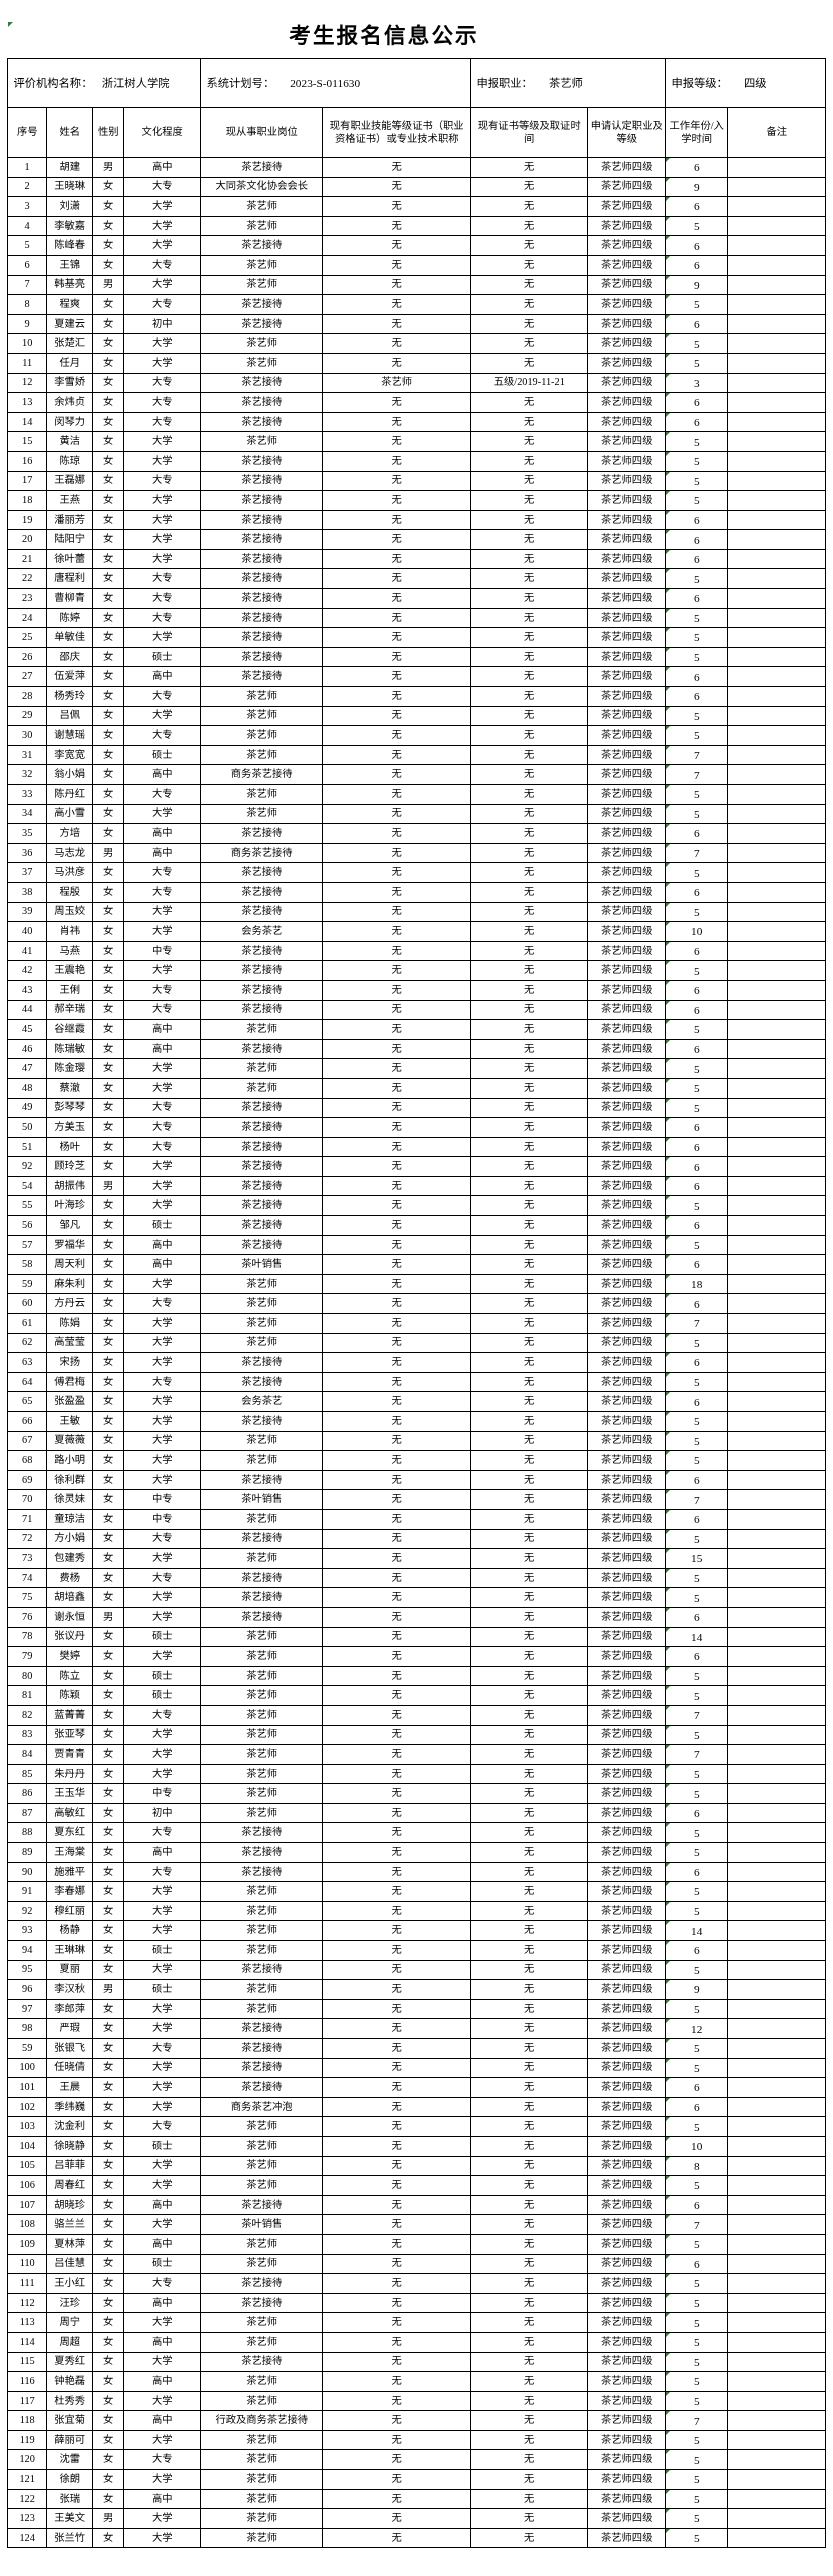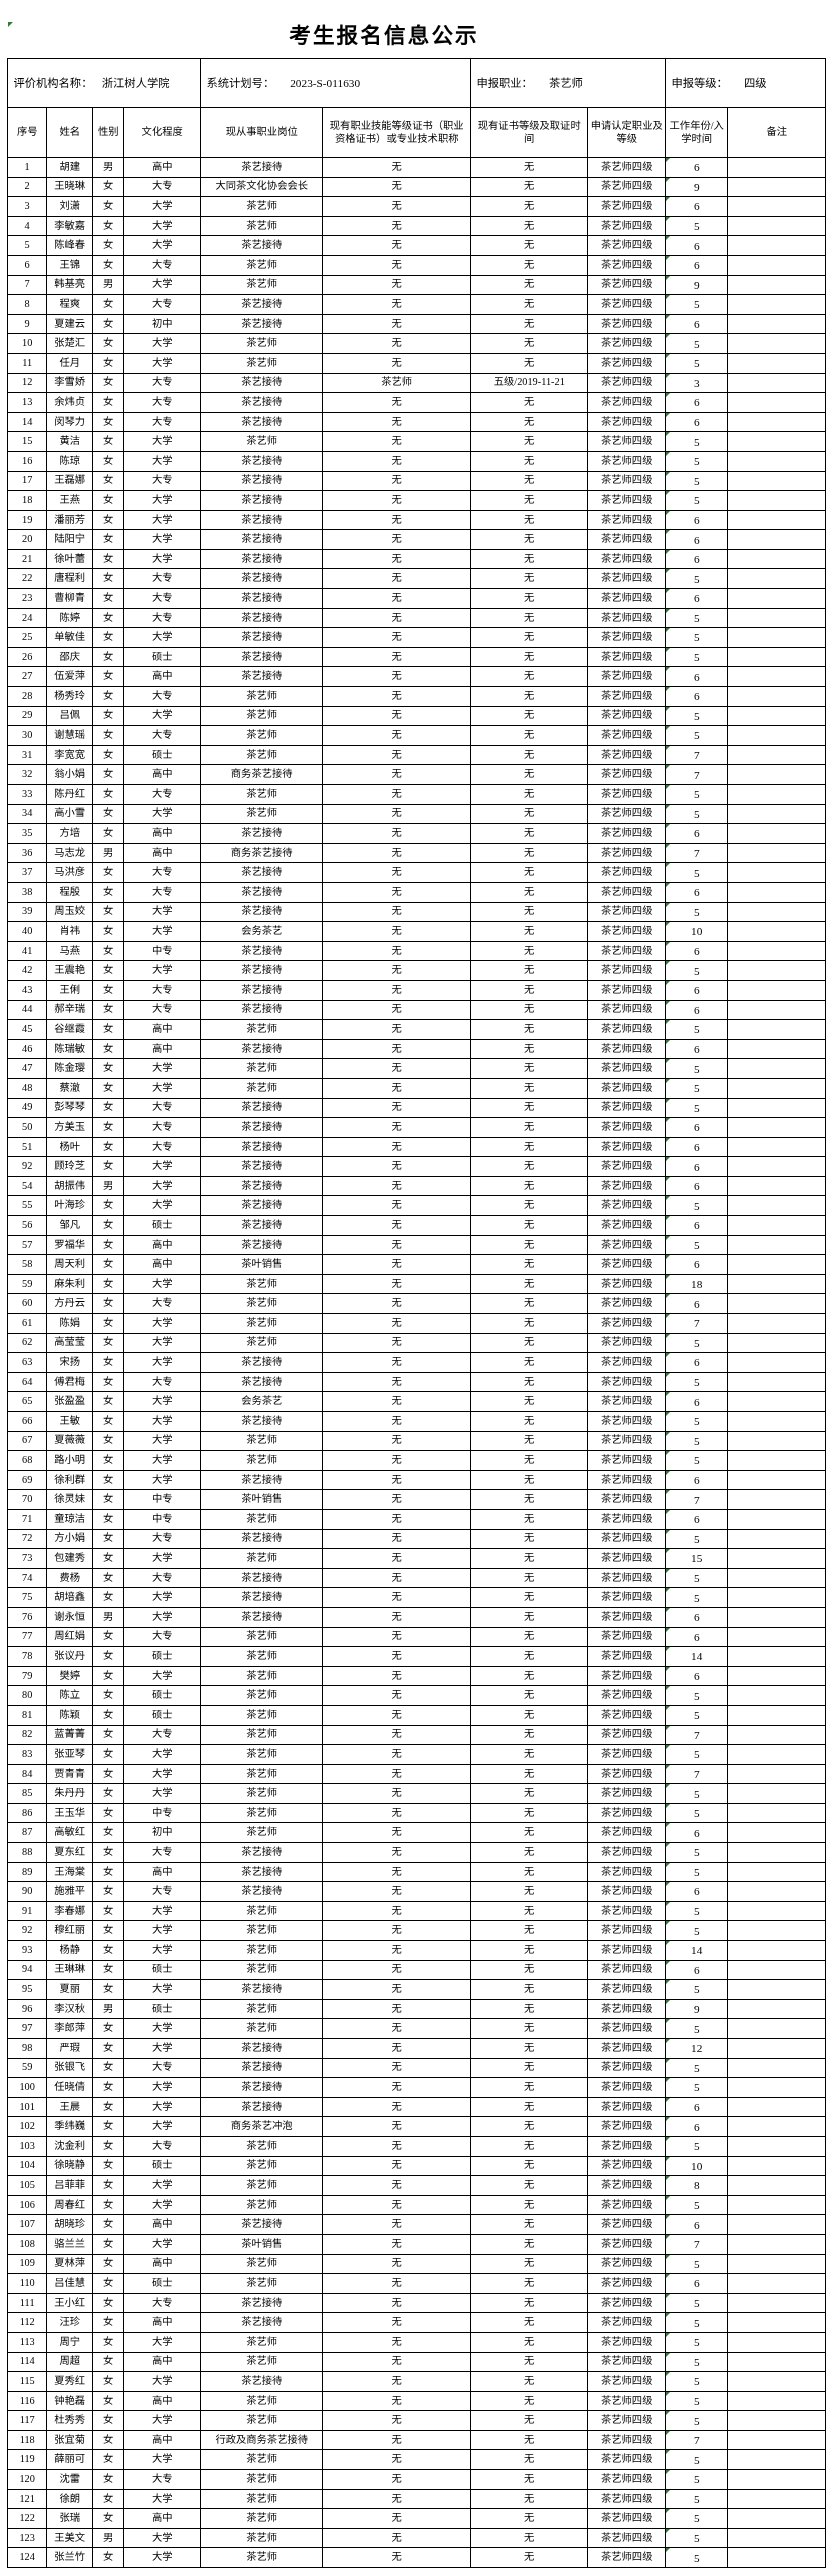--- a/index.html
+++ b/index.html
@@ -993,32 +993,20 @@
     <td>男</td>
     <td>大学</td>
     <td>茶艺接待</td>
     <td>无</td>
     <td>无</td>
     <td>茶艺师四级</td>
     <td class="c-years"><span class="flag"></span><span class="v">6</span></td>
     <td></td>
   </tr>
       <tr>
-    <td class="c-seq">77</td>
-    <td>周红娟</td>
-    <td>女</td>
-    <td>大专</td>
-    <td>茶艺师</td>
-    <td>无</td>
-    <td>无</td>
-    <td>茶艺师四级</td>
-    <td class="c-years"><span class="flag"></span><span class="v">6</span></td>
-    <td></td>
-  </tr>
-      <tr>
     <td class="c-seq">78</td>
     <td>张议丹</td>
     <td>女</td>
     <td>硕士</td>
     <td>茶艺师</td>
     <td>无</td>
     <td>无</td>
     <td>茶艺师四级</td>
     <td class="c-years"><span class="flag"></span><span class="v">14</span></td>
     <td></td>

